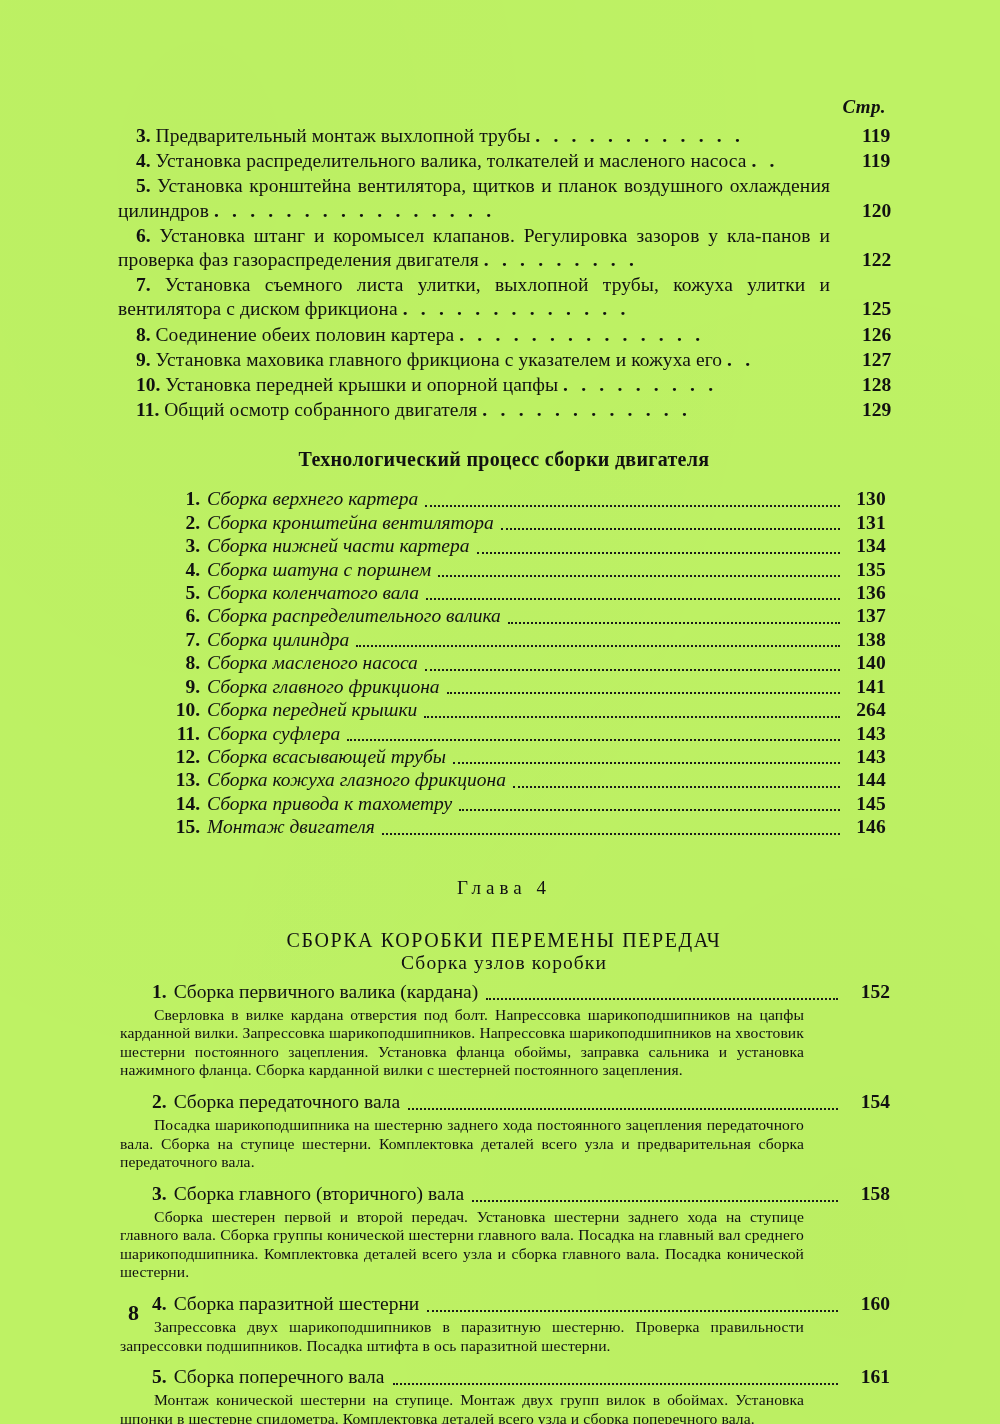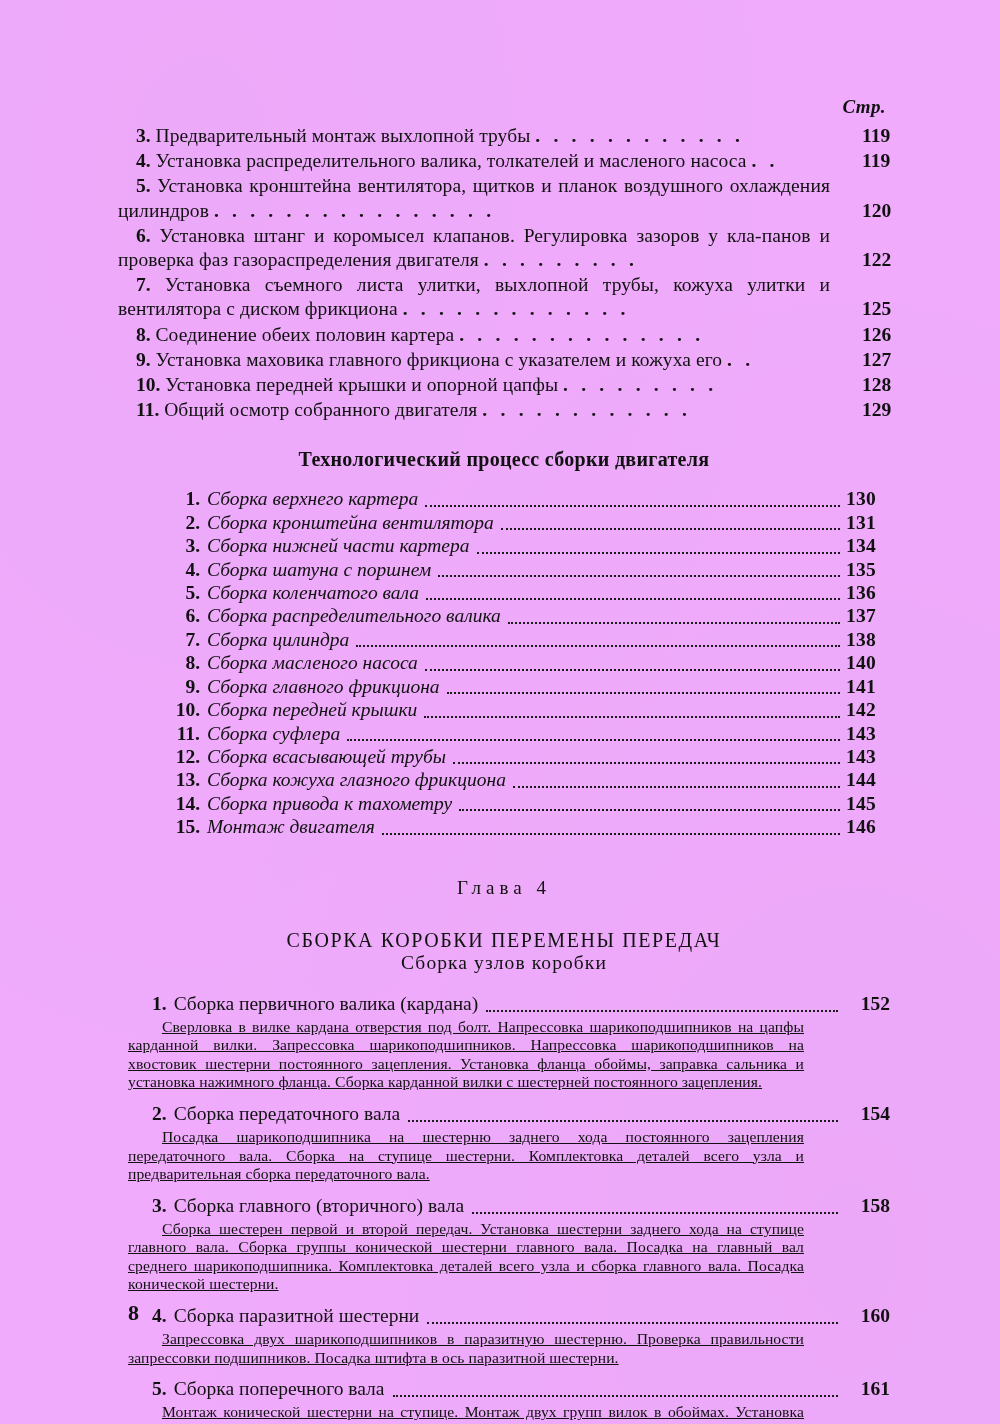--- a/index.html
+++ b/index.html
@@ -14,21 +14,21 @@
     position: relative;
     font-family: "Liberation Serif", "DejaVu Serif", serif;
     color: #111111;
     overflow: hidden;
     -webkit-font-smoothing: none;
   }
 
   .page {
     position: absolute;
     inset: 0;
-    background: #f0abfc;
+    background: #bef264;
   }
 
   
   .paper-tint {
     position: absolute;
     inset: 0;
     background:
       radial-gradient(ellipse at 20% 12%, rgba(0,0,0,0.012), rgba(0,0,0,0) 60%),
       radial-gradient(ellipse at 85% 88%, rgba(0,0,0,0.015), rgba(0,0,0,0) 62%);
     pointer-events: none;
@@ -68,21 +68,21 @@
   .entry .dots {
     flex: 1 1 auto;
     min-width: 18px;
     margin: 0 6px 4px 7px;
     border-bottom: 2.5px dotted #1a1a1a;
     height: 1px;
   }
   .entry .pg {
     flex: 0 0 auto;
     width: 42px;
-    text-align: left;
+    text-align: right;
     font-weight: 600;
     letter-spacing: 0.2px;
   }
 
   
   .block1 { margin-bottom: 26px; }
 
   .j-item {
     position: relative;
     font-size: 19.5px;
@@ -147,21 +147,21 @@
     letter-spacing: 5px;
     margin-bottom: 30px;
   }
   .chapter-title {
     font-size: 20px;
     letter-spacing: 1.6px;
   }
   .chapter-sub {
     font-size: 19.5px;
     letter-spacing: 1.1px;
-    margin-bottom: 18px;
+    margin-bottom: 6px;
   }
 
   
   .block3 { margin-top: 6px; }
 
   .d-entry { margin-bottom: 4px; }
 
   .d-head {
     display: flex;
     align-items: flex-end;
@@ -187,25 +187,24 @@
     width: 44px;
     text-align: right;
     font-weight: 600;
   }
 
   .d-body {
     font-size: 15.6px;
     line-height: 18.6px;
     text-align: justify;
     text-indent: 34px;
-    margin: 2px 0 10px 8px;
+    margin: 2px 0 10px 0;
     padding-left: 2px;
     padding-right: 86px;
     letter-spacing: 0.1px;
-    text-decoration: underline;
   }
 
   
   .folio {
     position: absolute;
     left: 128px;
     top: 1300px;
     font-size: 22px;
     font-weight: 700;
   }
@@ -351,21 +350,21 @@
         <span class="num">9.</span>
         <span class="txt">Сборка главного фрикциона</span>
         <span class="dots"></span>
         <span class="pg">141</span>
       </div>
 
       <div class="entry">
         <span class="num">10.</span>
         <span class="txt">Сборка передней крышки</span>
         <span class="dots"></span>
-        <span class="pg">142</span>
+        <span class="pg">264</span>
       </div>
 
       <div class="entry">
         <span class="num">11.</span>
         <span class="txt">Сборка суфлера</span>
         <span class="dots"></span>
         <span class="pg">143</span>
       </div>
 
       <div class="entry">

